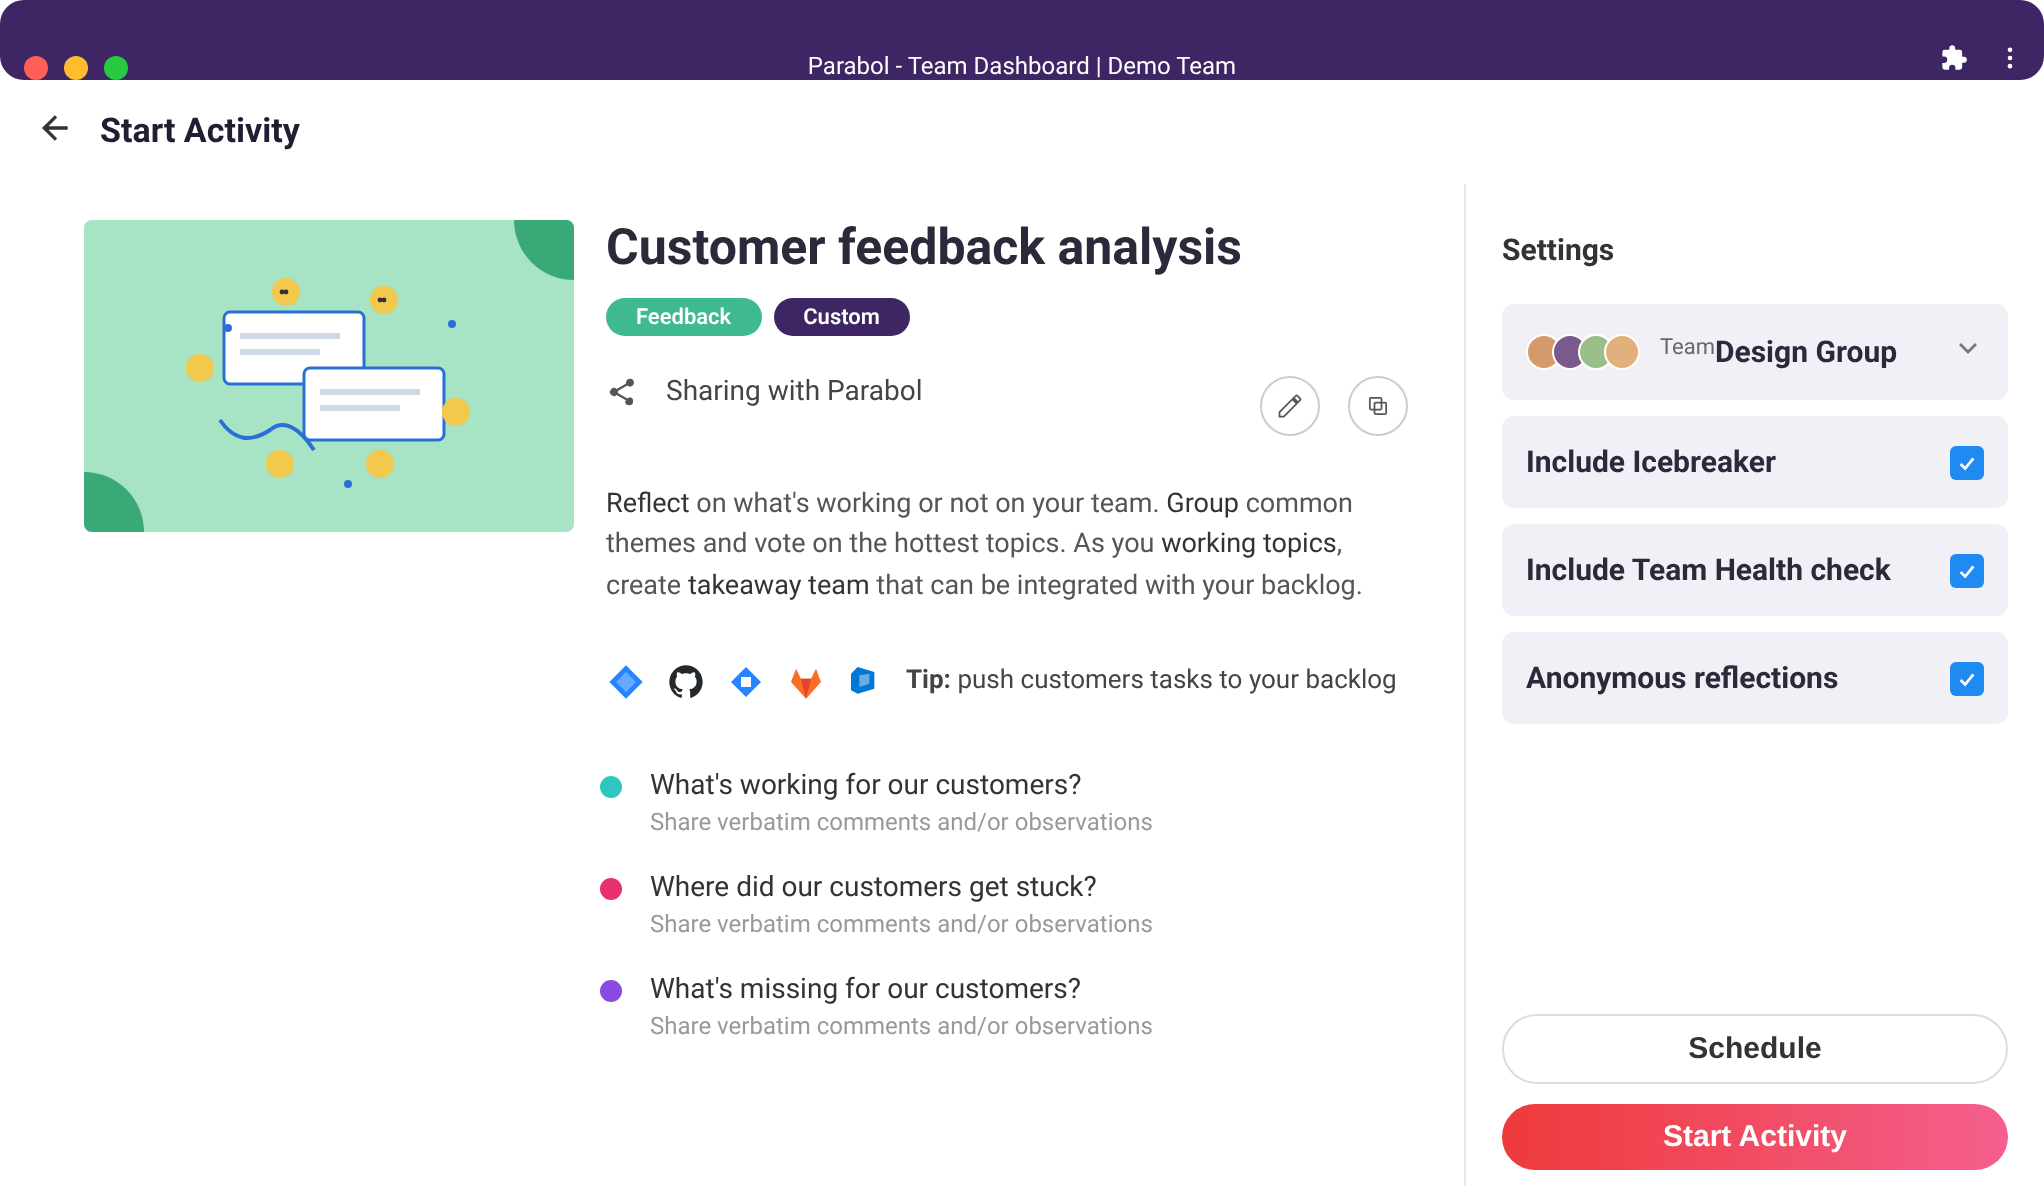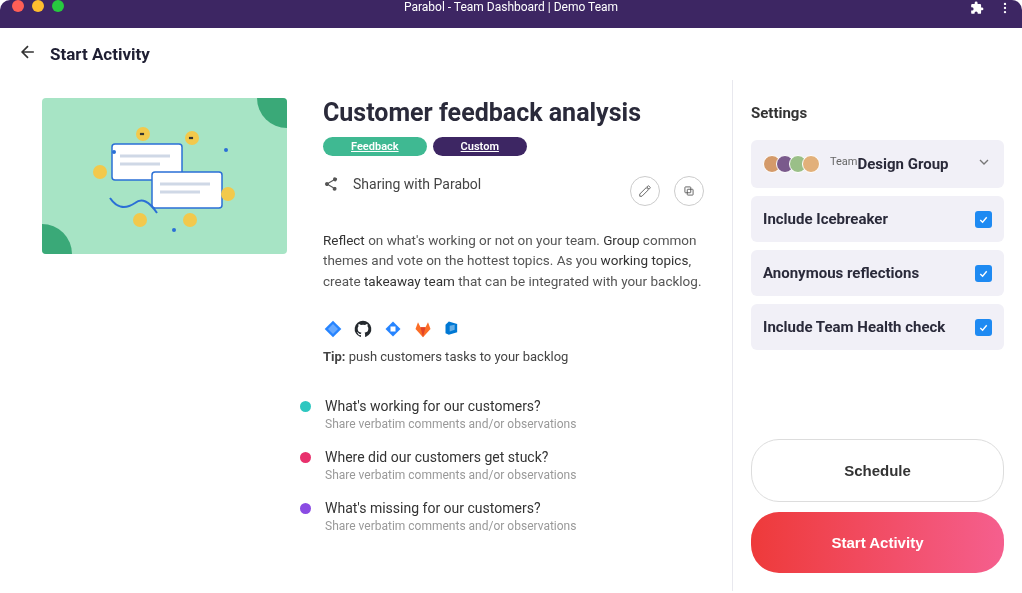--- a/index.html
+++ b/index.html
@@ -1,39 +1,39 @@
 <!DOCTYPE html>
 <html><head>
 <meta charset="utf-8">
 <style>
 * { box-sizing: border-box; margin: 0; padding: 0; }
 body { font-family: -apple-system, BlinkMacSystemFont, "Segoe UI", Roboto, sans-serif; background: #fff; width: 1022px; height: 593px; overflow: hidden; border-radius: 10px; }
-.titlebar { height: 28px; background: #3d2663; display: flex; align-items: flex-start; position: relative; }
+.titlebar { height: 40px; background: #3d2663; display: flex; align-items: flex-end; position: relative; border-radius: 12px; }
 .traffic { display: flex; gap: 8px; margin-left: 12px; }
 .dot { width: 12px; height: 12px; border-radius: 50%; }
 .dot.red { background: #ff5f56; }
 .dot.yellow { background: #ffbd2e; }
 .dot.green { background: #27c93f; }
 .titlebar-title { position: absolute; left: 0; right: 0; text-align: center; color: #fff; font-size: 12px; }
 .titlebar-actions { position: absolute; right: 10px; display: flex; gap: 14px; color: #fff; }
 .titlebar-actions svg { width: 14px; height: 14px; fill: #fff; }
 .header { display: flex; align-items: center; gap: 12px; padding: 14px 18px; }
 .header svg { width: 20px; height: 20px; stroke: #333; }
 .header-title { font-weight: 700; font-size: 17px; color: #1f1f33; }
 .columns { display: flex; height: calc(100% - 28px - 54px); }
 .main { flex: 1; padding: 18px 28px 0 42px; overflow: hidden; }
 .sidebar { width: 290px; border-left: 1px solid #e8e8ee; padding: 24px 18px 18px 18px; display: flex; flex-direction: column; }
-.hero-row { display: flex; gap: 36px; }
+.hero-row { display: flex; gap: 16px; }
 .hero-img { width: 245px; height: 156px; background: #a7e4c5; border-radius: 4px; position: relative; overflow: hidden; flex-shrink: 0; }
 .hero-img .corner-tr { position: absolute; top: -30px; right: -30px; width: 60px; height: 60px; background: #3aa978; border-radius: 50%; }
 .hero-img .corner-bl { position: absolute; bottom: -30px; left: -30px; width: 60px; height: 60px; background: #3aa978; border-radius: 50%; }
 .hero-info { flex: 1; display: flex; flex-direction: column; gap: 10px; }
 .hero-title { font-size: 25px; font-weight: 700; color: #2a2a3a; }
 .badges { display: flex; gap: 6px; }
-.badge { font-size: 11px; font-weight: 600; border-radius: 12px; padding: 3px 28px; color: #fff; text-decoration: underline; }
+.badge { font-size: 11px; font-weight: 600; border-radius: 12px; padding: 3px 15px; color: #fff; }
 .badge.feedback { background: #3fb992; }
 .badge.custom { background: #3d2663; }
 .share-row { display: flex; align-items: flex-start; gap: 14px; margin-top: 10px; }
 .share-text { font-size: 14px; color: #444; flex: 1; }
 .icon-btn { width: 30px; height: 30px; border: 1px solid #ccc; border-radius: 50%; display: flex; align-items: center; justify-content: center; background: #fff; cursor: pointer; }
 .icon-btn svg { width: 14px; height: 14px; fill: none; stroke: #555; stroke-width: 1.5; }
 .share-icon svg { width: 16px; height: 16px; fill: #555; }
 .desc { margin-top: 14px; font-size: 13.5px; color: #555; line-height: 1.5; max-width: 380px; }
 .desc strong { color: #333; font-weight: 400; }
 .integrations { display: flex; align-items: center; gap: 10px; margin-top: 18px; font-size: 13px; color: #444; flex-wrap: wrap; }
@@ -51,21 +51,21 @@
 .avatars { display: flex; }
 .avatars .av { width: 18px; height: 18px; border-radius: 50%; border: 1.5px solid #fff; margin-left: -5px; }
 .avatars .av:first-child { margin-left: 0; }
 .team-meta { display: flex; flex-direction: row; line-height: 1.1; }
 .team-label { font-size: 11px; color: #666; }
 .team-name { font-size: 15px; font-weight: 700; color: #2a2a3a; }
 .chevron svg { width: 16px; height: 16px; fill: none; stroke: #777; stroke-width: 2; }
 .checkbox { width: 17px; height: 17px; background: #1e8af2; border-radius: 3px; display: flex; align-items: center; justify-content: center; }
 .checkbox svg { width: 11px; height: 11px; stroke: #fff; stroke-width: 3; fill: none; }
 .sidebar-spacer { flex: 1; }
-.btn { width: 100%; padding: 22px 0; border-radius: 28px; font-size: 15px; font-weight: 600; text-align: center; cursor: pointer; border: none; }
+.btn { width: 100%; padding: 8px 0; border-radius: 28px; font-size: 15px; font-weight: 600; text-align: center; cursor: pointer; border: none; }
 .btn-schedule { background: #fff; border: 1px solid #ddd; color: #333; margin-bottom: 10px; }
 .btn-start { background: linear-gradient(90deg, #ee3a3a, #f55f8e); color: #fff; }
 .illus { position: absolute; inset: 0; }
 </style>
 </head>
 <body>
 
 <div class="titlebar">
   <div class="traffic">
     <div class="dot red"></div>
@@ -230,34 +230,34 @@
 
     <div class="setting-card">
       <span class="setting-label">Include Icebreaker</span>
       <span class="checkbox">
           <svg viewBox="0 0 24 24">
             <polyline points="5 13 10 18 19 7"></polyline>
           </svg>
         </span>
     </div>
     <div class="setting-card">
+      <span class="setting-label">Include Team Health check</span>
+      <span class="checkbox">
+          <svg viewBox="0 0 24 24">
+            <polyline points="5 13 10 18 19 7"></polyline>
+          </svg>
+        </span>
+    </div>
+    <div class="setting-card">
       <span class="setting-label">Anonymous reflections</span>
       <span class="checkbox">
           <svg viewBox="0 0 24 24">
             <polyline points="5 13 10 18 19 7"></polyline>
           </svg>
         </span>
     </div>
-    <div class="setting-card">
-      <span class="setting-label">Include Team Health check</span>
-      <span class="checkbox">
-          <svg viewBox="0 0 24 24">
-            <polyline points="5 13 10 18 19 7"></polyline>
-          </svg>
-        </span>
-    </div>
 
     <div class="sidebar-spacer"></div>
 
     <button class="btn btn-schedule">Schedule</button>
     <button class="btn btn-start">Start Activity</button>
   </div>
 </div>
 
 </body></html>

